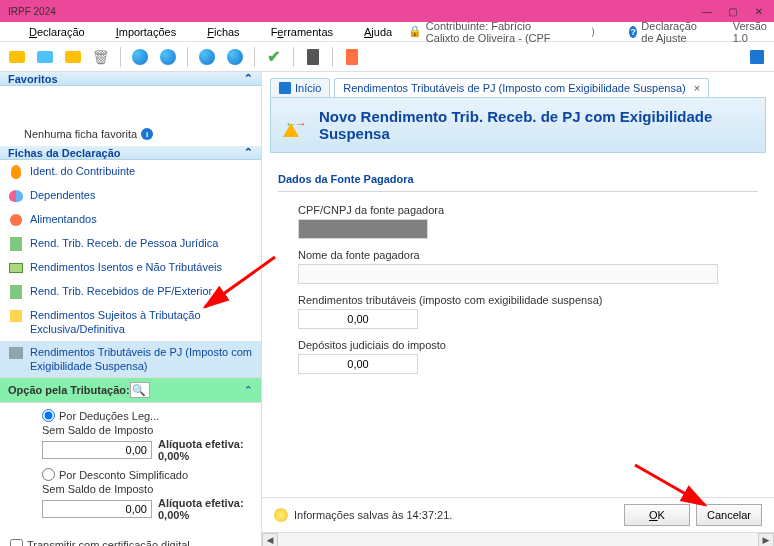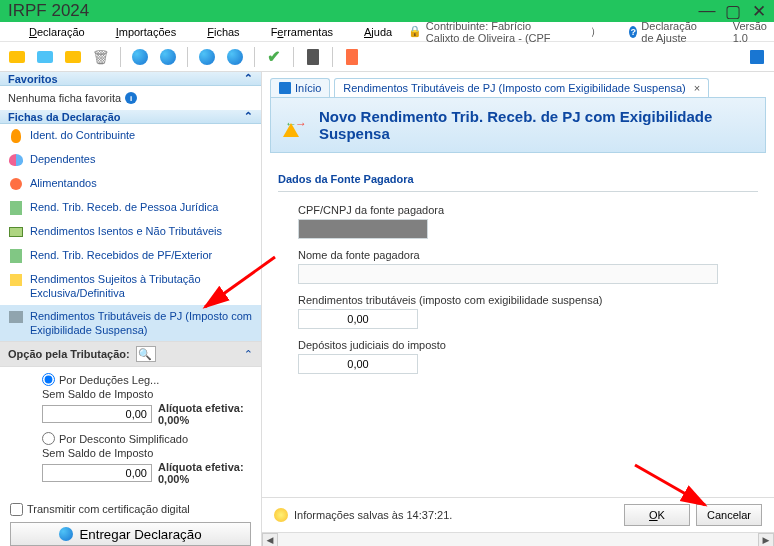--- a/index.html
+++ b/index.html
@@ -1,19 +1,19 @@
 <!DOCTYPE html>
 <html><head>
 <meta charset="utf-8">
 <style>
   * { box-sizing: border-box; margin: 0; padding: 0; }
   body { font-family: Arial, sans-serif; font-size: 11px; background: #fff; width: 774px; height: 546px; overflow: hidden; position: relative; }
   
   
-  .titlebar { height: 22px; background: #22c55e; display: flex; align-items: center; padding: 0 8px; color: #333; font-size: 17px; }
+  .titlebar { height: 22px; background: #ec4899; display: flex; align-items: center; padding: 0 8px; color: #333; font-size: 10px; }
   .titlebar .app-title { flex: 0 0 auto; }
   .titlebar .win-controls { margin-left: auto; display: flex; gap: 12px; align-items: center; }
   .win-btn { width: 14px; height: 14px; display: flex; align-items: center; justify-content: center; color: #333; }
 
   
   .menubar { height: 20px; display: flex; align-items: center; padding: 0 6px; gap: 8px; border-bottom: 1px solid #e5e5e5; font-size: 11px; }
   .menubar .menu-item { cursor: default; padding-left: 23px; }
   .menubar .menu-item .u { text-decoration: underline; }
   .menubar .spacer { margin-left: auto; }
   .menubar .info-block { display: flex; align-items: center; gap: 4px; color: #555; }
@@ -34,37 +34,37 @@
   .trash-icon { color: #888; font-size: 14px; }
   .tb-right { margin-left: auto; }
 
   
   .main { display: flex; height: calc(546px - 22px - 20px - 30px); }
   
   
   .sidebar { width: 262px; border-right: 1px solid #ddd; background: #fff; display: flex; flex-direction: column; overflow: hidden; }
   .panel-header { background: linear-gradient(#e1f0fa, #c9e4f5); padding: 0 8px; font-weight: bold; color: #0d47a1; border-bottom: 1px solid #b0d4e8; display: flex; align-items: center; }
   .panel-header .collapse { margin-left: auto; color: #0d47a1; }
-  .panel-body { padding: 6px 8px; }
+  .panel-body { padding: 6px 24px; margin-top: 36px; }
   .no-favorites { color: #333; display: flex; align-items: center; gap: 4px; }
   .info-icon { width: 12px; height: 12px; border-radius: 50%; background: #1976d2; color: #fff; display: inline-flex; align-items: center; justify-content: center; font-size: 8px; font-weight: bold; }
   
   .ficha-list { display: flex; flex-direction: column; }
   .ficha-item { display: flex; align-items: flex-start; gap: 6px; padding: 4px 8px; color: #0d47a1; cursor: pointer; line-height: 1.3; }
   .ficha-item.selected { background: #d0e7f7; }
   .ficha-icon { width: 16px; height: 16px; flex: 0 0 16px; display: flex; align-items: center; justify-content: center; }
   .person-icon { width: 10px; height: 14px; background: #ff9800; border-radius: 50% 50% 40% 40%; }
   .people-icon { width: 14px; height: 12px; background: linear-gradient(90deg, #f06292 50%, #64b5f6 50%); border-radius: 50% 50% 40% 40%; }
   .food-icon { width: 12px; height: 12px; background: #ff7043; border-radius: 50%; }
   .build-icon { width: 12px; height: 14px; background: #81c784; }
   .money-icon { width: 14px; height: 10px; background: #aed581; border: 1px solid #558b2f; }
   .bank-icon { width: 12px; height: 12px; background: #ffd54f; }
   .scale-icon { width: 14px; height: 12px; background: #90a4ae; }
   
-  .tribut-header { background: #e5e5e5; border-top: 1px solid #ddd; border-bottom: 1px solid #ddd; padding: 4px 8px; display: flex; align-items: center; gap: 6px; }
+  .tribut-header { background: #86efac; border-top: 1px solid #ddd; border-bottom: 1px solid #ddd; padding: 4px 8px; display: flex; align-items: center; gap: 0; }
   .tribut-header .mag { width: 20px; height: 16px; border: 1px solid #aaa; background: #fff; display: flex; align-items: center; justify-content: center; }
   .tribut-header b { color: #333; }
   
   .tax-options { padding: 6px 10px; margin-left: 32px; }
   .radio-label { display: flex; align-items: center; gap: 4px; color: #333; margin-bottom: 2px; }
   .radio-label input { margin: 0; }
   .tax-row-label { color: #333; margin-bottom: 2px; }
   .tax-number-row { display: flex; align-items: center; gap: 6px; margin-bottom: 6px; }
   .tax-number-row input { width: 110px; height: 18px; border: 1px solid #aaa; text-align: right; padding-right: 4px; font-size: 11px; }
   .aliquota { color: #333; font-weight: bold; }

